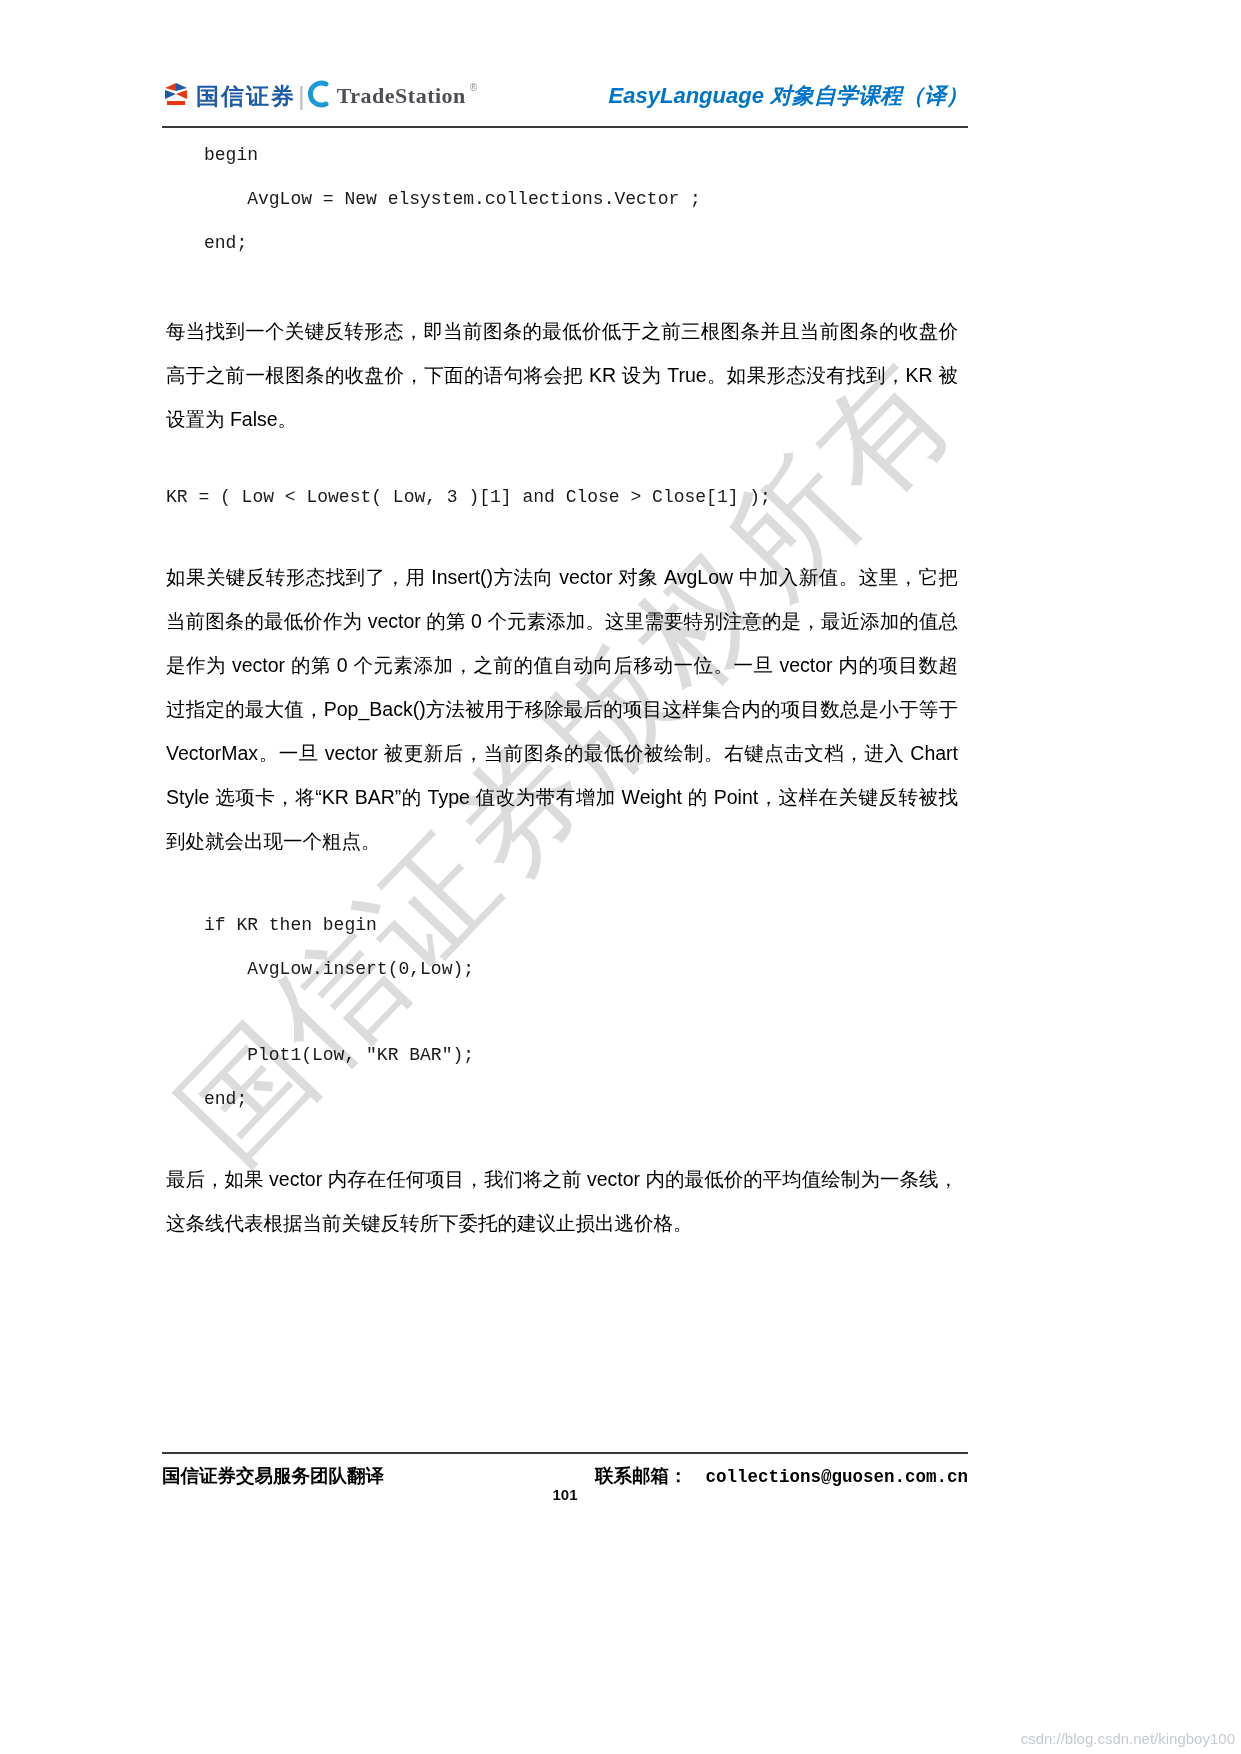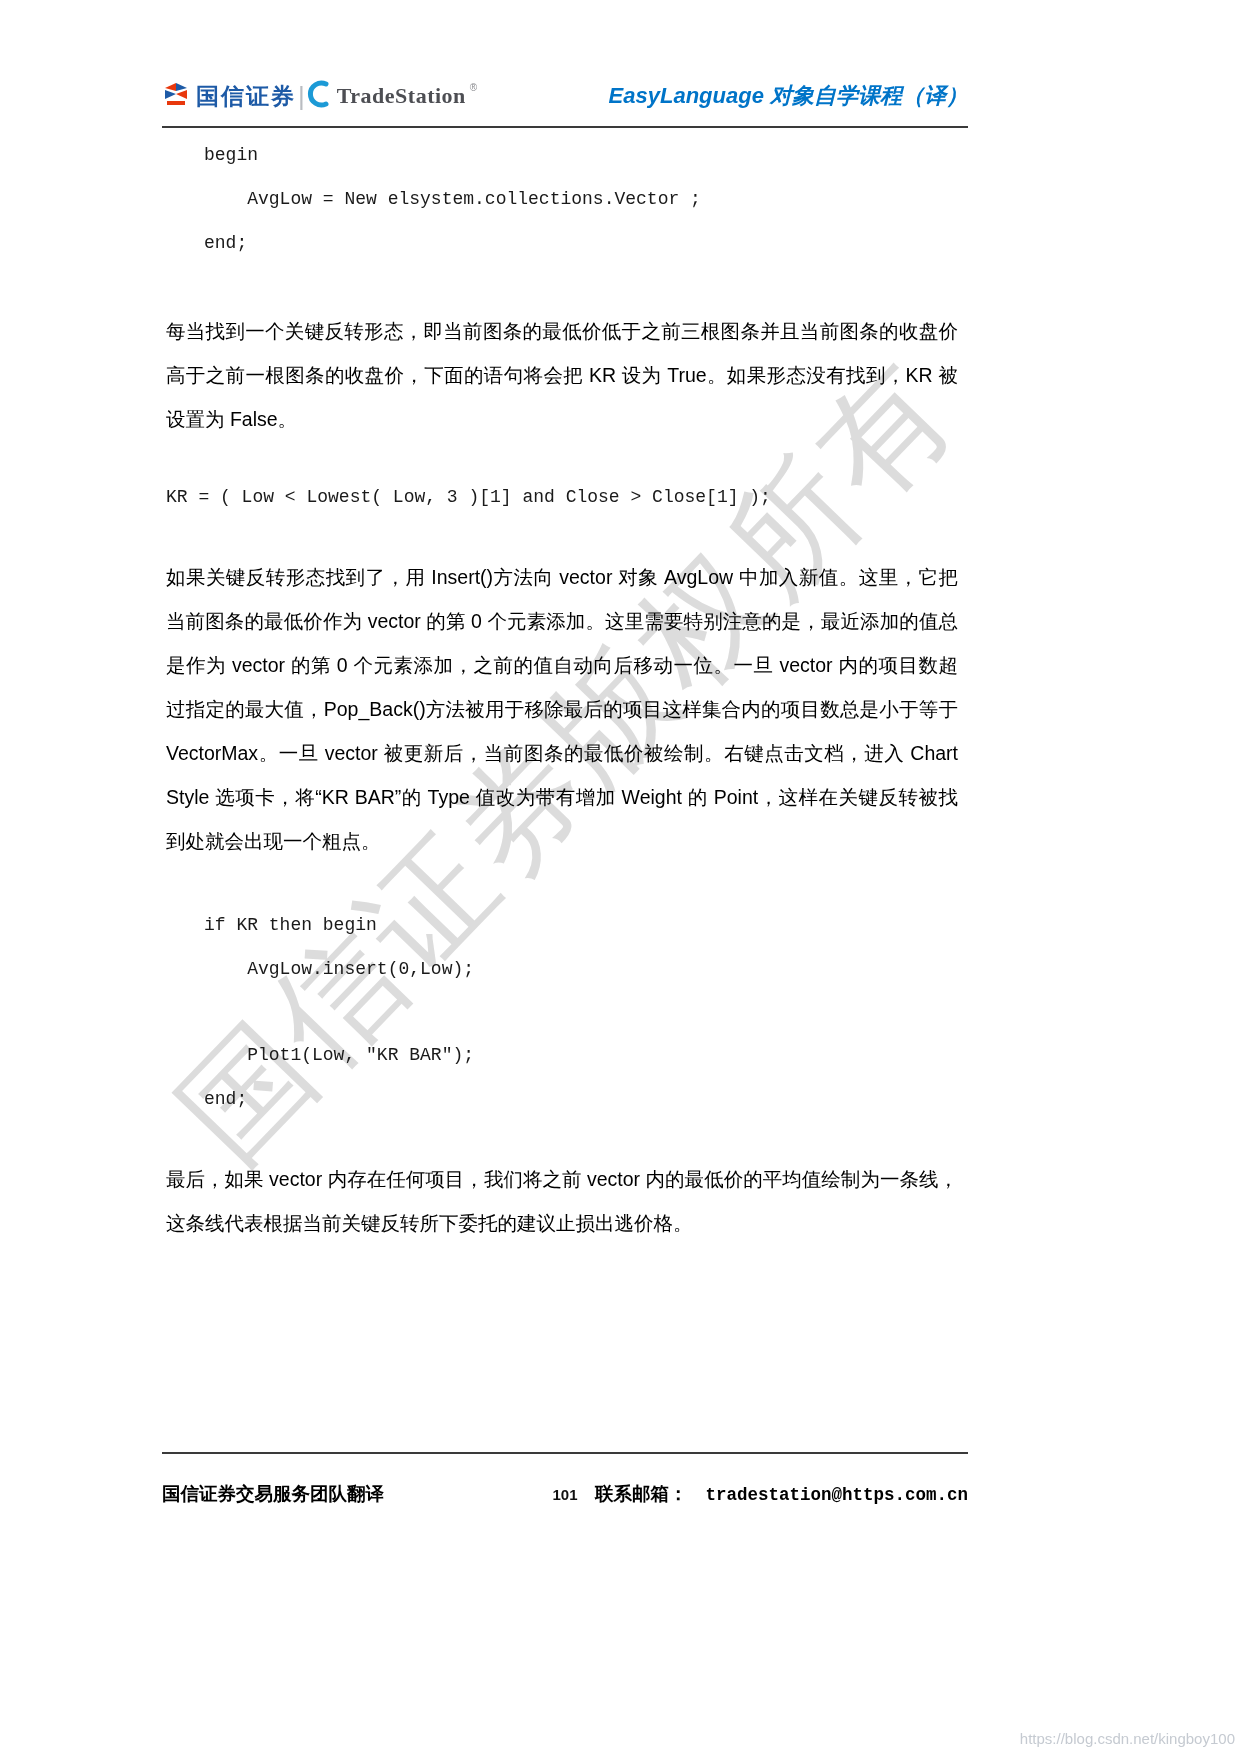--- a/index.html
+++ b/index.html
@@ -90,21 +90,21 @@
   .mt-c5 { margin-top: 42px; }
   .mt-p3 { margin-top: 36px; }
 
   
   .footer {
     position: absolute;
     left: 162px;
     top: 1452px;
     width: 806px;
     border-top: 2px solid #3a3a3a;
-    padding-top: 27px;
+    padding-top: 9px;
     display: flex;
     justify-content: space-between;
     align-items: center;
     z-index: 3;
   }
   .footer-left {
     font-family: "Liberation Serif", "DejaVu Serif", serif;
     font-size: 18.5px;
     font-weight: bold;
     color: #000;
@@ -211,20 +211,20 @@
     <pre class="code indented mt-c5"><div class="code-line">    Plot1(Low, "KR BAR");</div><div class="code-line">end;</div></pre>
 
     <p class="para mt-p3">最后，如果 vector 内存在任何项目，我们将之前 vector 内的最低价的平均值绘制为一条线，这条线代表根据当前关键反转所下委托的建议止损出逃价格。</p>
 
   </div>
 
   <div class="footer">
     <div class="footer-left">国信证券交易服务团队翻译</div>
     <div class="footer-right">
       <span class="footer-contact-label">联系邮箱：</span>
-      <span class="footer-email">tradestation@https.com.cn</span>
+      <span class="footer-email">collections@guosen.com.cn</span>
     </div>
   </div>
   <div class="page-number">101</div>
 
-  <div class="csdn-mark">https://blog.csdn.net/kingboy100</div>
+  <div class="csdn-mark">csdn://blog.csdn.net/kingboy100</div>
 
 </div>
 
 </body></html>

